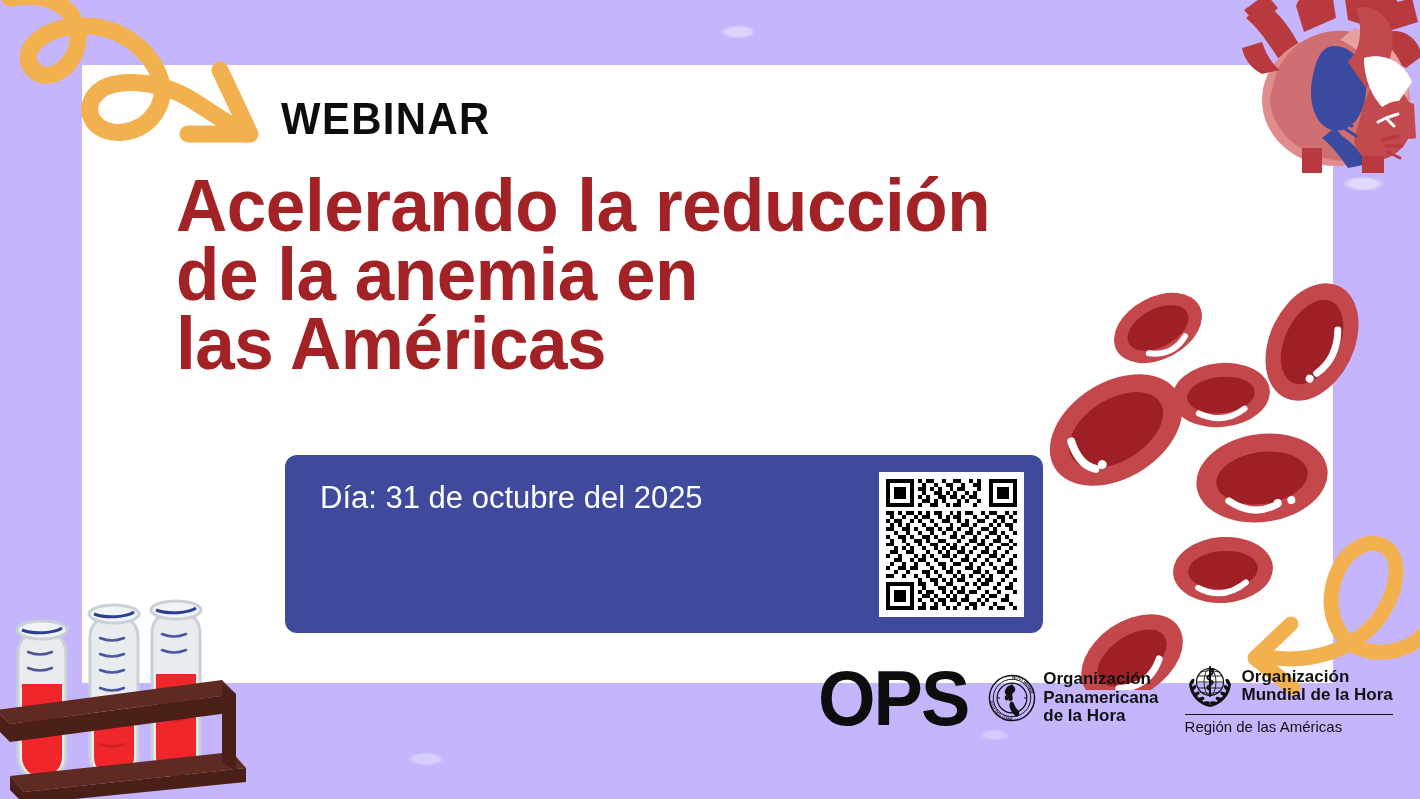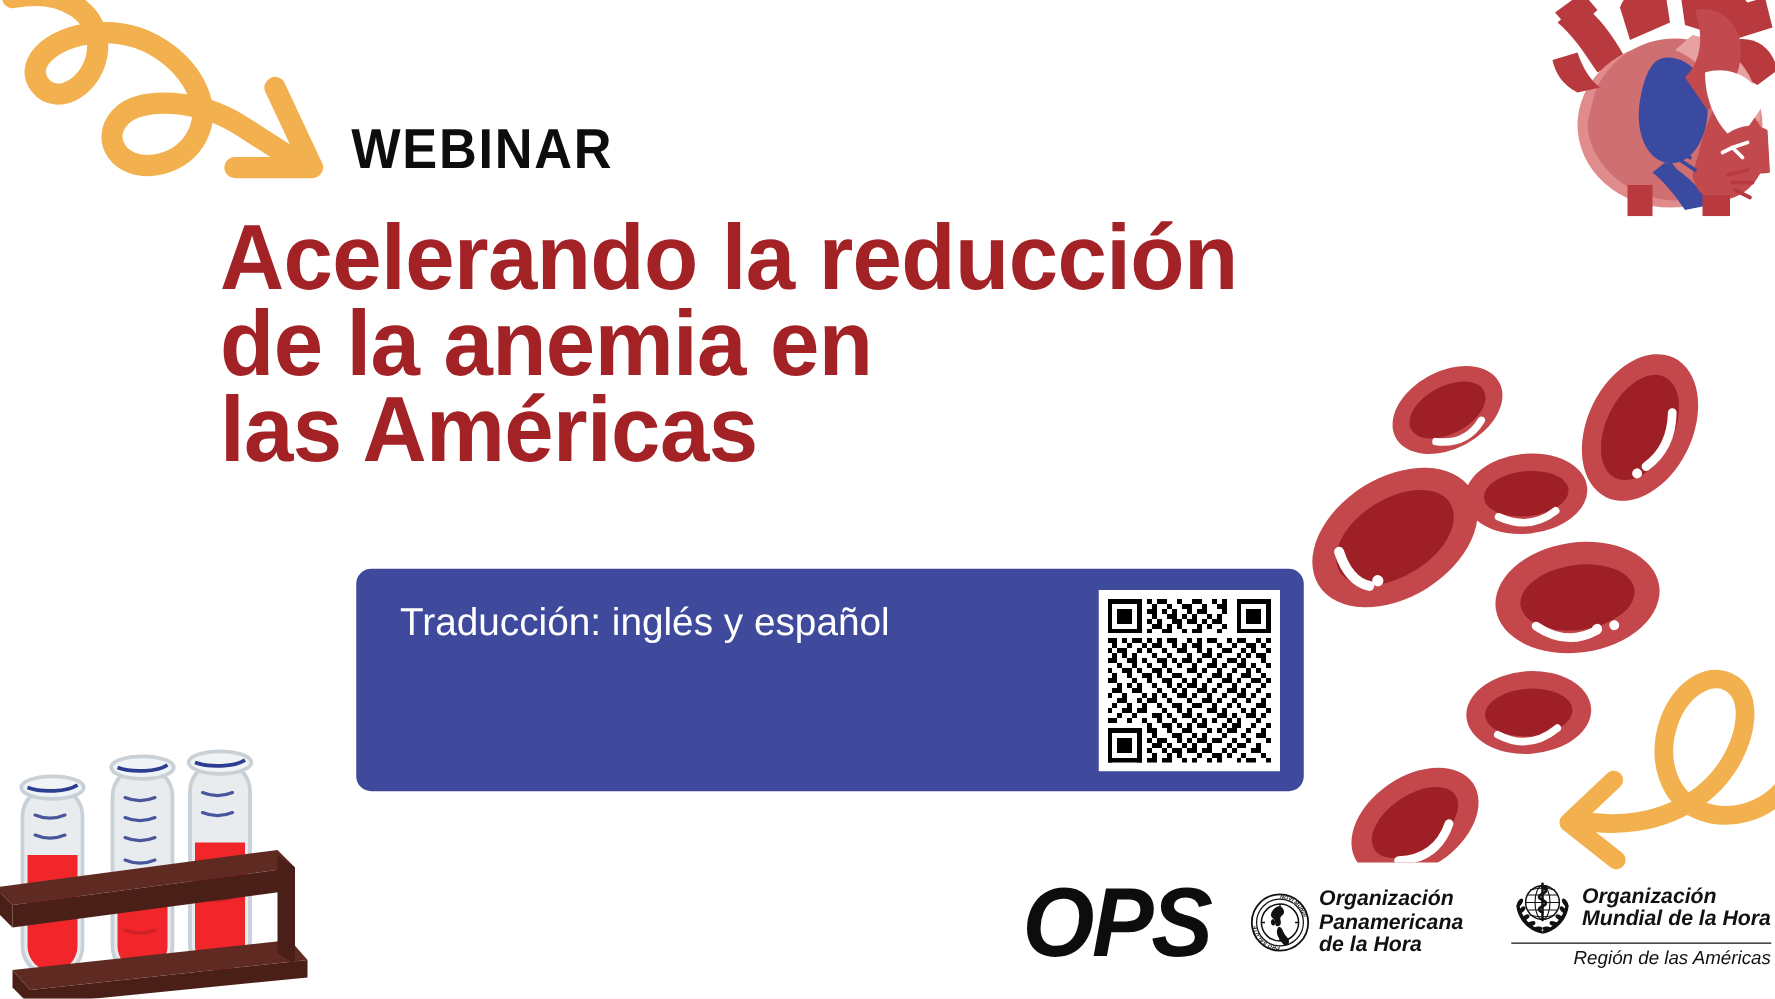--- a/index.html
+++ b/index.html
@@ -1,21 +1,21 @@
 <!DOCTYPE html>
 <html><head>
 <meta charset="utf-8">
 <style>
   html,body{margin:0;padding:0;}
   body{
     width:1420px;height:799px;overflow:hidden;
     font-family:"Liberation Sans", sans-serif;
     background:#fadfd6;
   }
-  .poster{position:relative;width:1420px;height:799px;overflow:hidden;background:#ffffff;}
+  .poster{position:relative;width:1420px;height:799px;overflow:hidden;background:#c4b5fd;}
 
   
   .bg-texture{position:absolute;inset:0;
     background-image:
       radial-gradient(ellipse 40px 14px at 18% 46%, rgba(255,255,255,.55) 0 40%, transparent 60%),
       radial-gradient(ellipse 26px 10px at 8% 60%, rgba(255,255,255,.45) 0 40%, transparent 62%),
       radial-gradient(ellipse 34px 12px at 96% 23%, rgba(255,255,255,.50) 0 40%, transparent 62%),
       radial-gradient(ellipse 22px 9px at 90% 30%, rgba(255,255,255,.40) 0 40%, transparent 62%),
       radial-gradient(ellipse 30px 11px at 52% 4%, rgba(255,255,255,.42) 0 40%, transparent 62%),
       radial-gradient(ellipse 30px 11px at 30% 95%, rgba(255,255,255,.35) 0 40%, transparent 62%),
@@ -49,34 +49,34 @@
   .infobox{position:absolute;left:285px;top:455px;width:758px;height:178px;
     background:#3f4a9c;border-radius:12px;}
   .infobox .lines{position:absolute;left:35px;top:20px;}
   .infoline{color:#ffffff;font-size:31px;line-height:1.46;font-weight:400;
     white-space:nowrap;font-family:"Liberation Sans", sans-serif;}
   .qr{position:absolute;right:19px;top:17px;width:145px;height:145px;
     background:#ffffff;padding:7px;box-sizing:border-box;}
   .qr svg{display:block;width:100%;height:100%;}
 
   
-  .logos{position:absolute;left:818px;top:697px;height:82px;display:flex;align-items:center;gap:16px;font-style:italic;}
+  .logos{position:absolute;left:818px;top:657px;height:82px;display:flex;align-items:center;gap:4px;}
   .ops-word{font-size:74px;font-weight:700;color:#0d0d0d;letter-spacing:-2px;line-height:1;
     font-family:"Liberation Sans", sans-serif;transform:scaleY(1.06);}
   .paho-block{display:flex;align-items:center;gap:7px;margin-left:16px;}
   .paho-seal{width:48px;height:48px;flex:0 0 48px;}
   .paho-txt{font-size:17px;font-weight:700;line-height:1.08;color:#111;
     font-family:"Liberation Sans", sans-serif;}
   .who-block{display:flex;flex-direction:column;margin-left:22px;}
   .who-row{display:flex;align-items:center;gap:7px;}
   .who-seal{width:50px;height:50px;flex:0 0 50px;}
   .who-txt{font-size:17px;font-weight:700;line-height:1.08;color:#111;
     font-family:"Liberation Sans", sans-serif;}
   .who-region{font-size:15px;color:#111;margin-top:3px;padding-top:3px;
-    border-top:1.5px solid #111;text-align:right;
+    border-top:1.5px solid #111;text-align:left;
     font-family:"Liberation Sans", sans-serif;}
 </style>
 </head>
 <body>
 
 <div class="poster">
 
   <div class="bg-texture"></div>
 
   <div class="card"></div>
@@ -227,21 +227,21 @@
   <div class="eyebrow">WEBINAR</div>
 
   <div class="title">
     <span class="ln">Acelerando la reducción</span>
     <span class="ln">de la anemia en</span>
     <span class="ln">las Américas</span>
   </div>
 
   <div class="infobox">
     <div class="lines">
-      <div class="infoline">Traducción: inglés y español</div>
+      <div class="infoline">Día: 31 de octubre del 2025</div>
     </div>
     <div class="qr">
       <svg viewBox="0 0 33 33" shape-rendering="crispEdges">
         <rect width="33" height="33" fill="#fff"></rect>
         <g fill="#000">
           <rect x="0" y="0" width="7" height="1"></rect>
             <rect x="0" y="6" width="7" height="1"></rect>
           <rect x="0" y="0" width="1" height="7"></rect>
             <rect x="6" y="0" width="1" height="7"></rect>
           <rect x="2" y="2" width="3" height="3"></rect>

